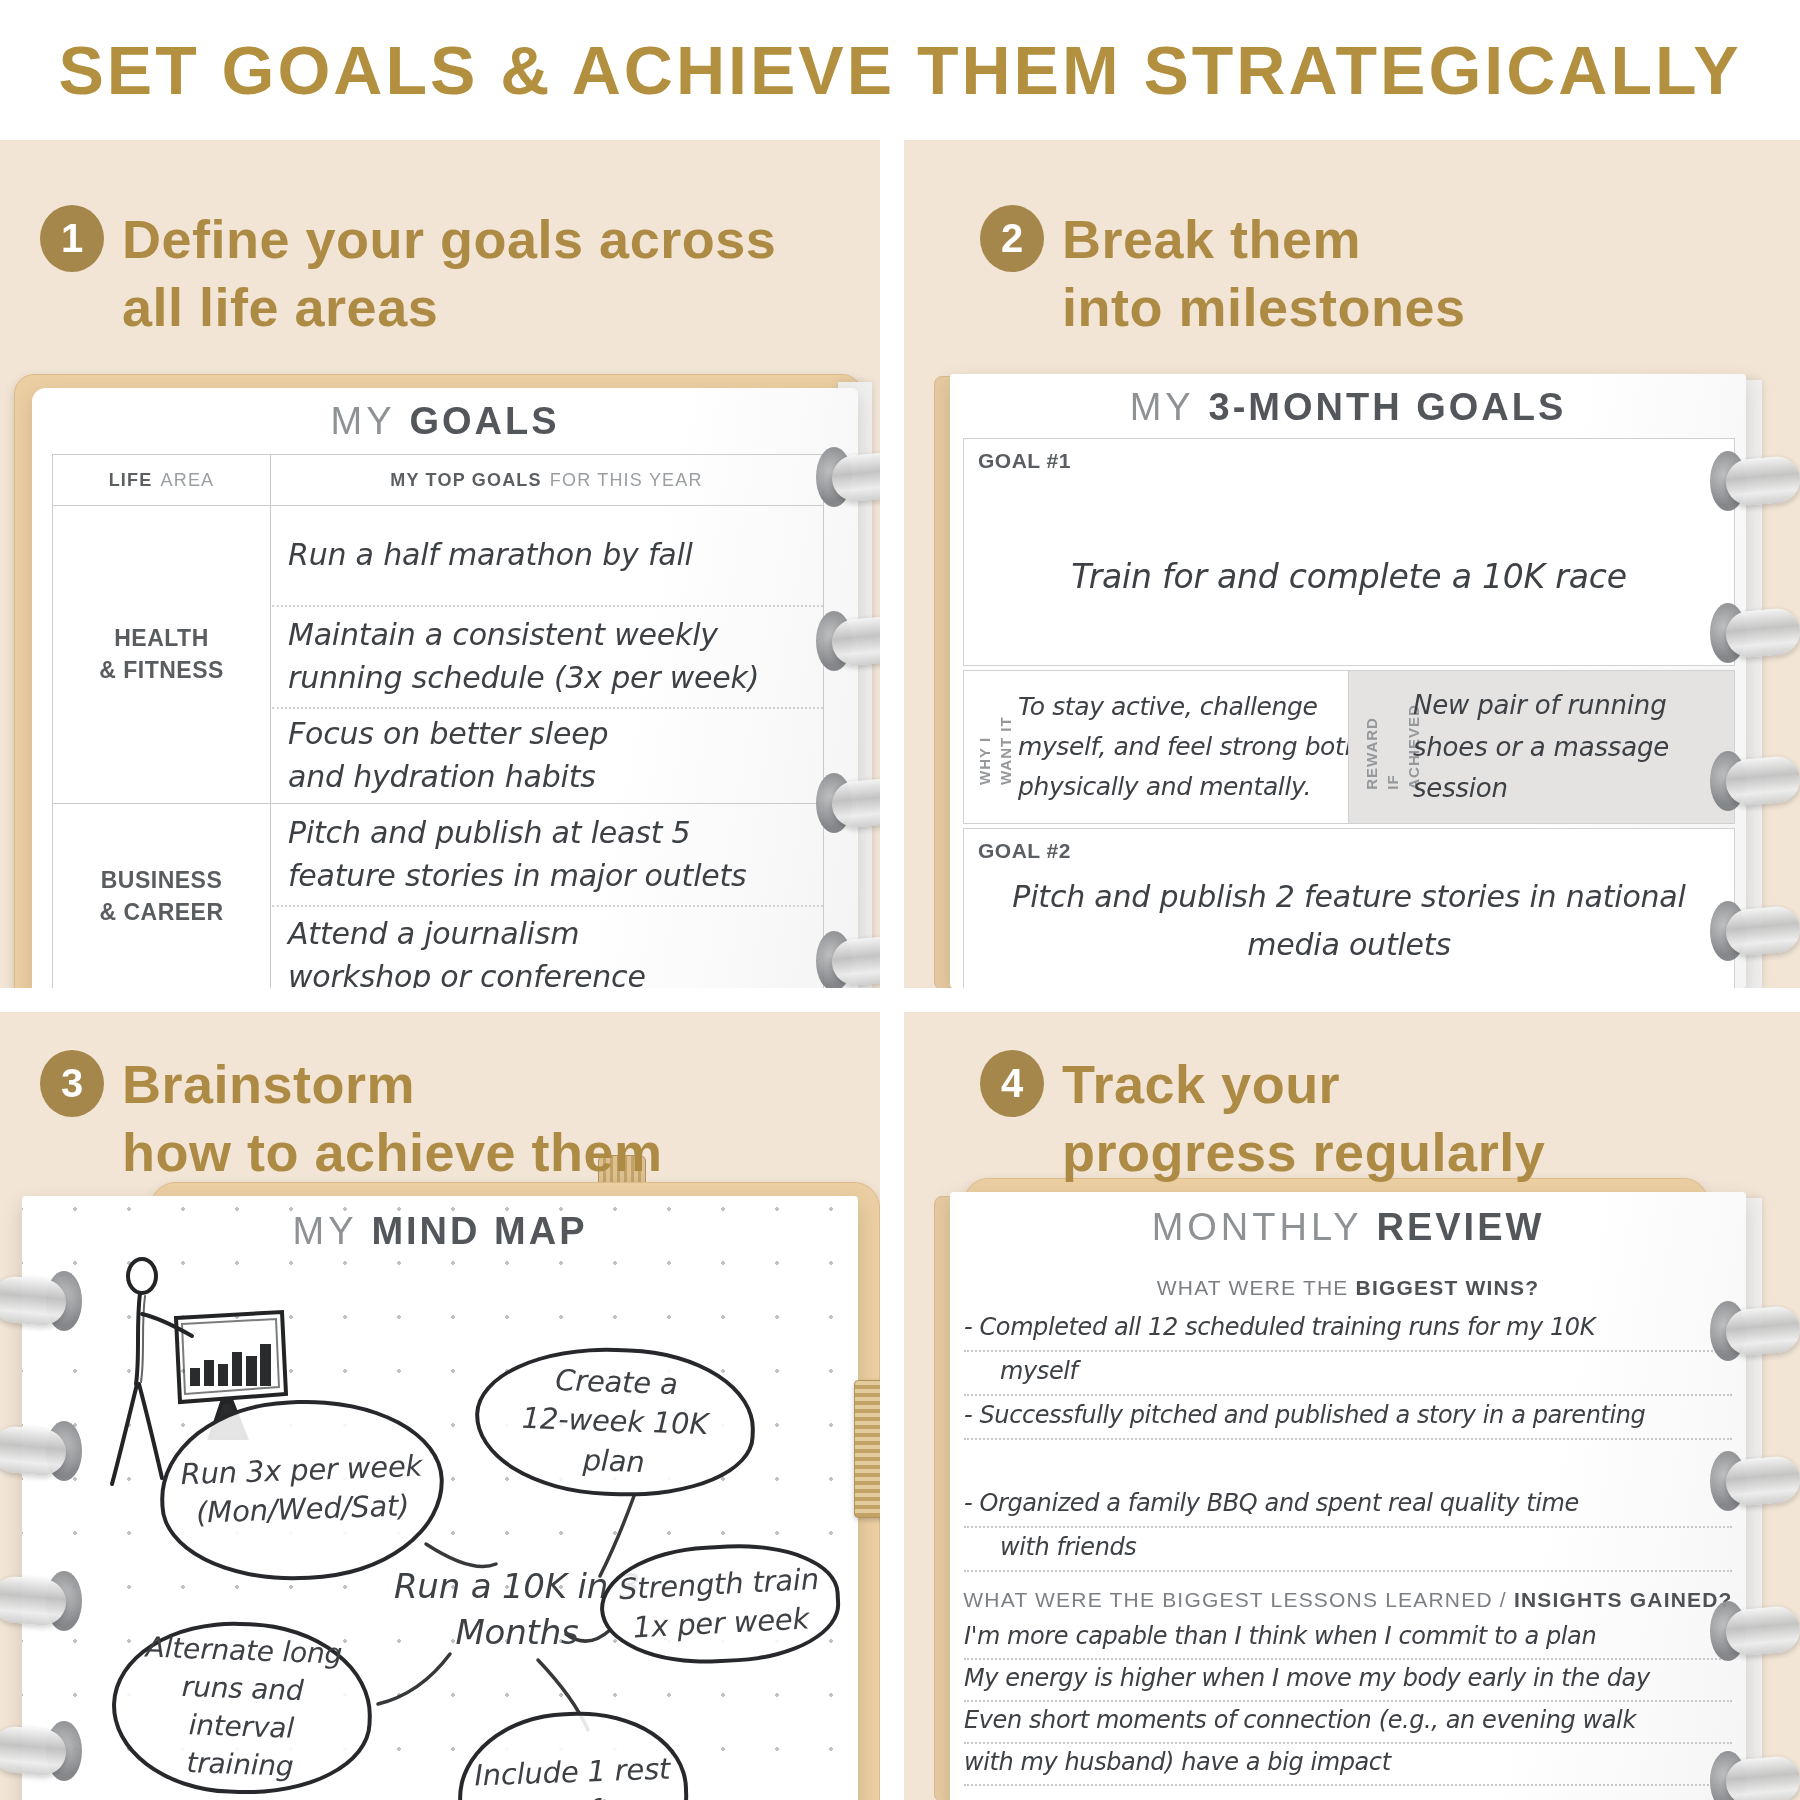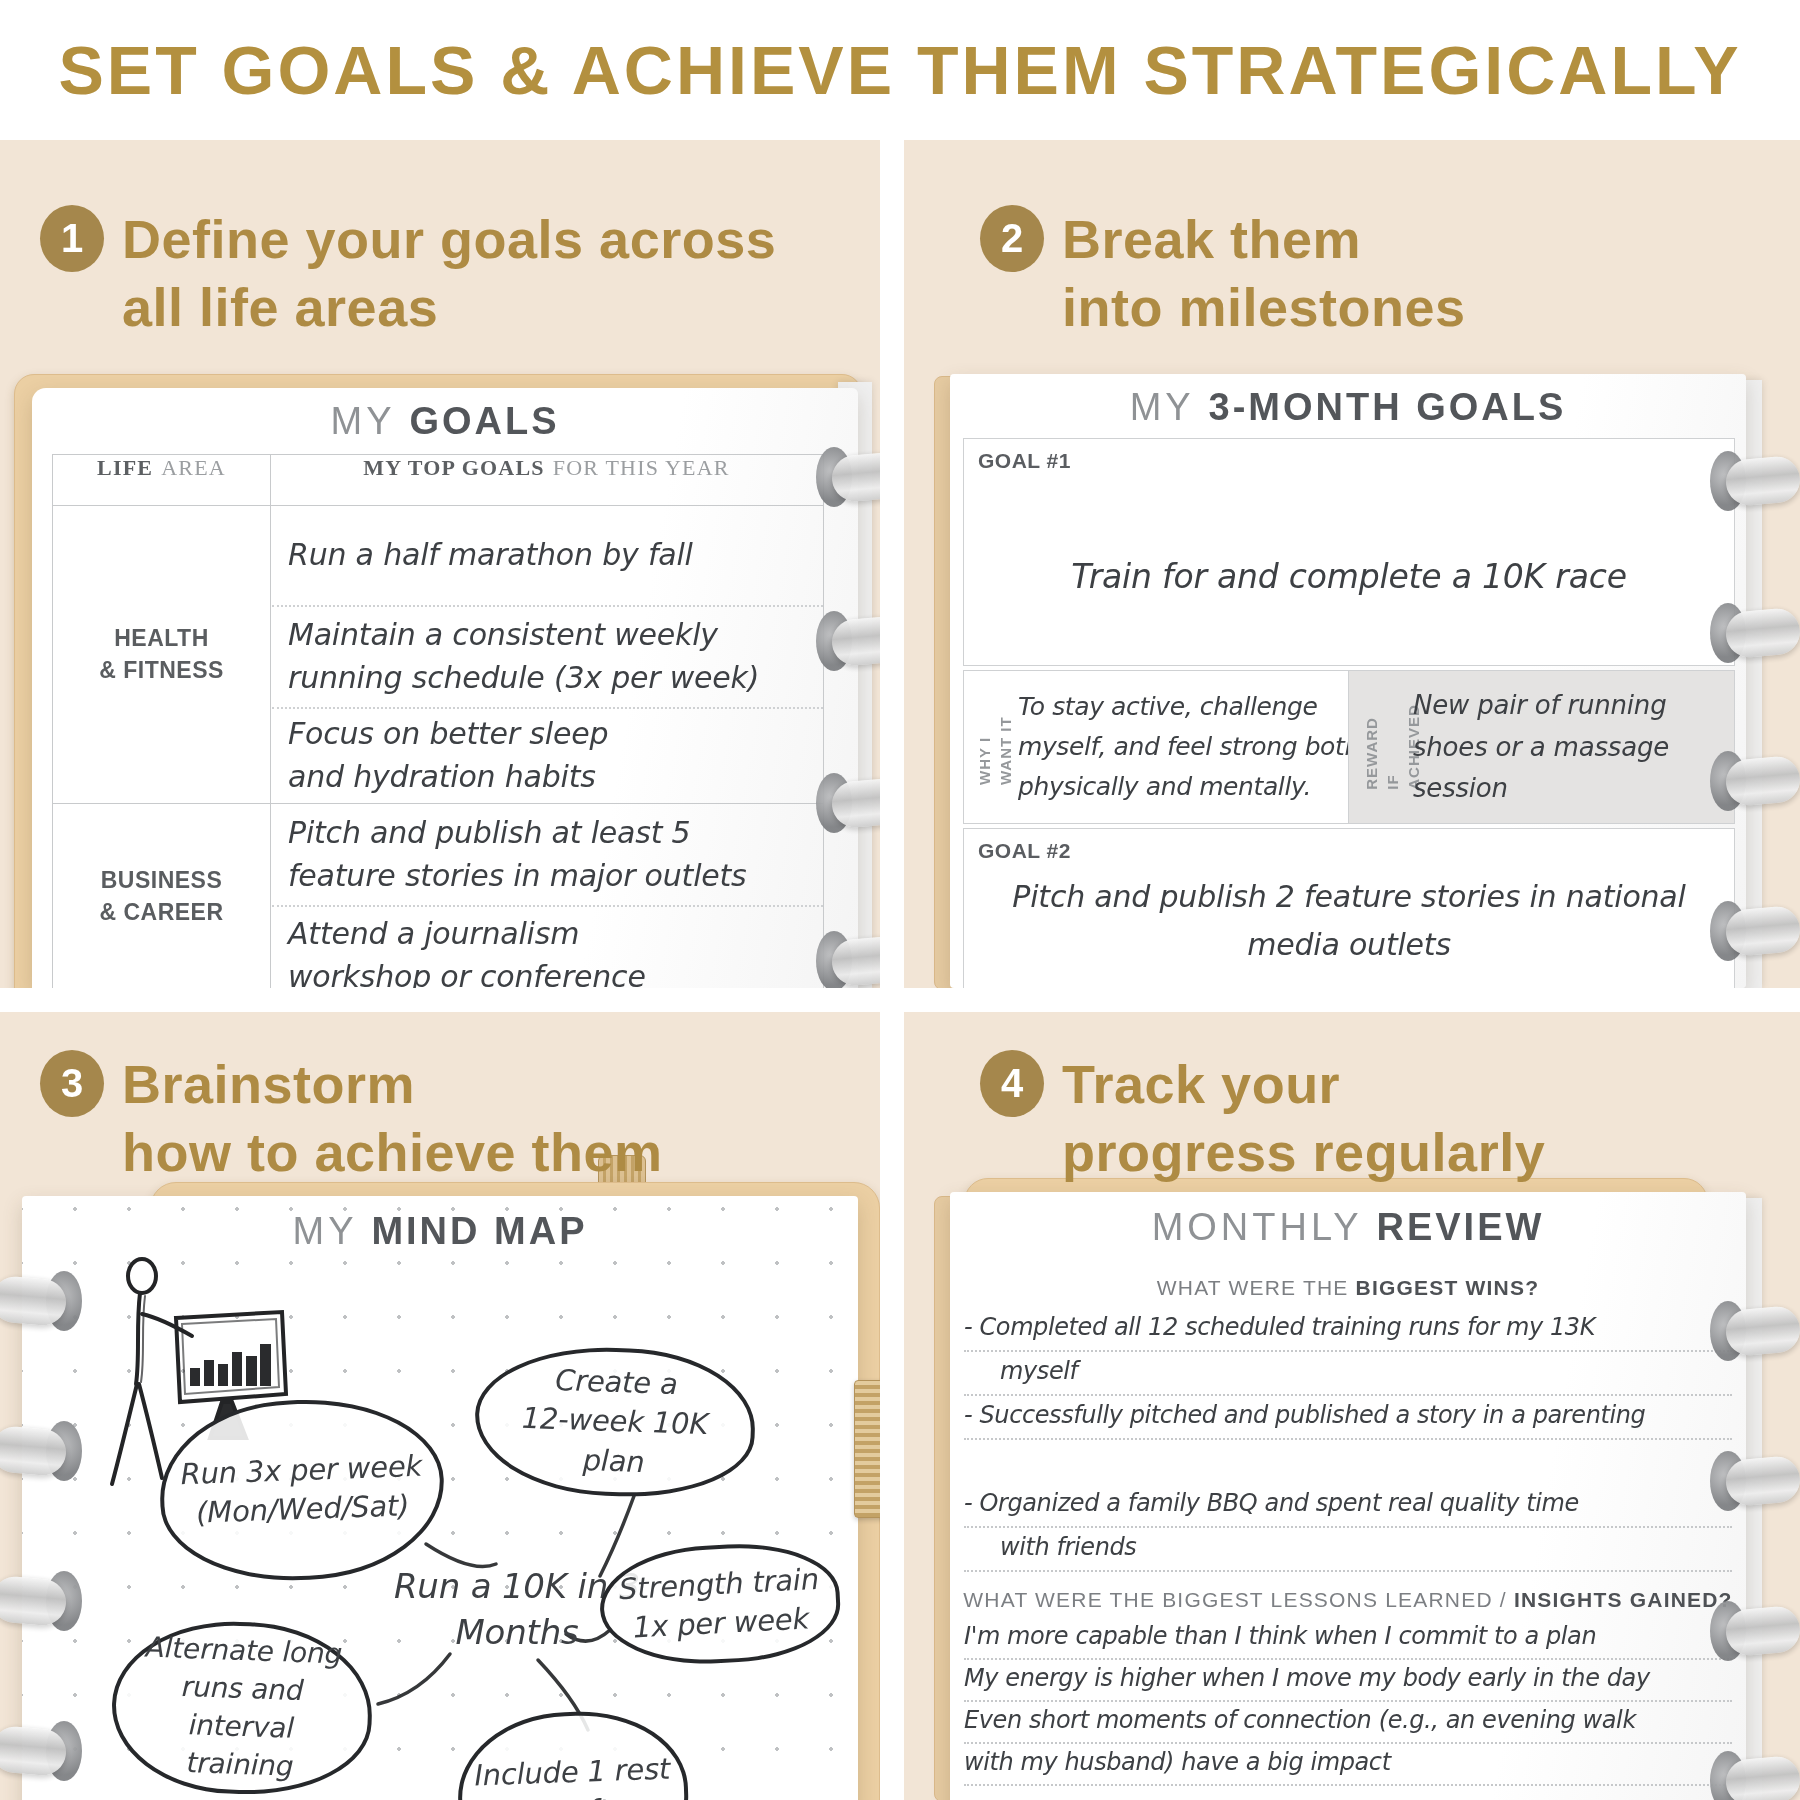--- a/index.html
+++ b/index.html
@@ -46,22 +46,22 @@
   .ring .cap{position:absolute;left:0;top:0;width:36px;height:60px;border-radius:50%;
              background:radial-gradient(circle at 42% 40%,#bcbdbf,#7C7E81 72%);opacity:.93;}
   .ring.left .tube{left:2px;right:16px;transform:rotate(5deg);}
   .ring.left .cap{left:auto;right:0;}
 
   
   .gtable{position:absolute;border:1.5px solid #C8CACC;overflow:hidden;background:transparent;}
   .gline-h{position:absolute;left:0;right:0;height:0;border-top:1.5px solid #C8CACC;}
   .gline-dot{position:absolute;height:0;border-top:2px dotted #CFD1D3;}
   .gline-v{position:absolute;top:0;bottom:0;width:0;border-left:1.5px solid #C8CACC;}
-  .thead{position:absolute;display:flex;align-items:flex-start;justify-content:center;
-         font-size:22px;letter-spacing:1.2px;color:#9B9EA1;font-family:Liberation Serif, serif;}
+  .thead{position:absolute;display:flex;align-items:center;justify-content:center;
+         font-size:18px;letter-spacing:1.2px;color:#9B9EA1;}
   .thead b{color:#5C5F62;font-weight:700;margin-right:8px;}
   .areacell{position:absolute;display:flex;align-items:center;justify-content:center;text-align:center;
             font-size:23px;font-weight:700;color:#5A5D60;line-height:1.4;letter-spacing:.5px;}
   .goalcell{position:absolute;display:flex;flex-direction:column;justify-content:center;
             padding-left:18px;font-size:30px;line-height:1.45;}
 
   
   .mbox{position:absolute;border:1.5px solid #CFD1D3;background:#fff;}
   .mlabel{position:absolute;left:14px;top:10px;font-size:21px;font-weight:700;color:#5A5D61;letter-spacing:.5px;}
   .vlabel{position:absolute;writing-mode:vertical-rl;transform:rotate(180deg);
@@ -330,21 +330,21 @@
     <div class="page" style="left:46px;top:180px;width:796px;height:736px;border-radius:4px;">
       <div class="ptitle" style="top:14px;">
         <span>MONTHLY</span>
         <b>REVIEW</b>
       </div>
 
       <div class="rhead" style="top:84px;">
         <span>WHAT WERE THE</span>
         <b>BIGGEST WINS?</b>
       </div>
-      <div class="rline hw" style="top:114px;">- Completed all 12 scheduled training runs for my 13K</div>
+      <div class="rline hw" style="top:114px;">- Completed all 12 scheduled training runs for my 10K</div>
       <div class="rline hw cont" style="top:158px;">myself</div>
       <div class="rline hw" style="top:202px;">- Successfully pitched and published a story in a parenting</div>
       <div class="rline hw" style="top:290px;">- Organized a family BBQ and spent real quality time</div>
       <div class="rline hw cont" style="top:334px;">with friends</div>
 
       <div class="rhead" style="top:396px;">
         <span>WHAT WERE THE BIGGEST LESSONS LEARNED /</span>
         <b>INSIGHTS GAINED?</b>
       </div>
       <div class="rline hw s" style="top:424px;">I'm more capable than I think when I commit to a plan</div>

